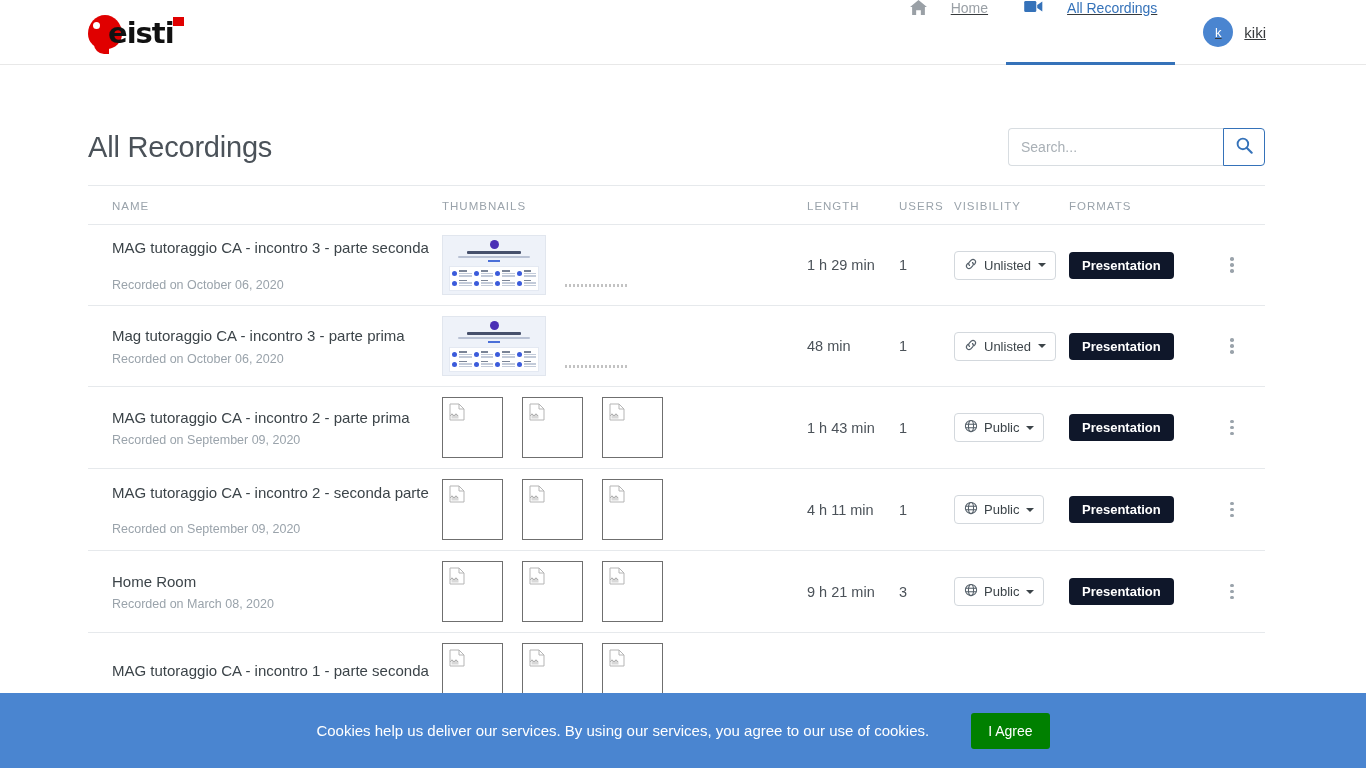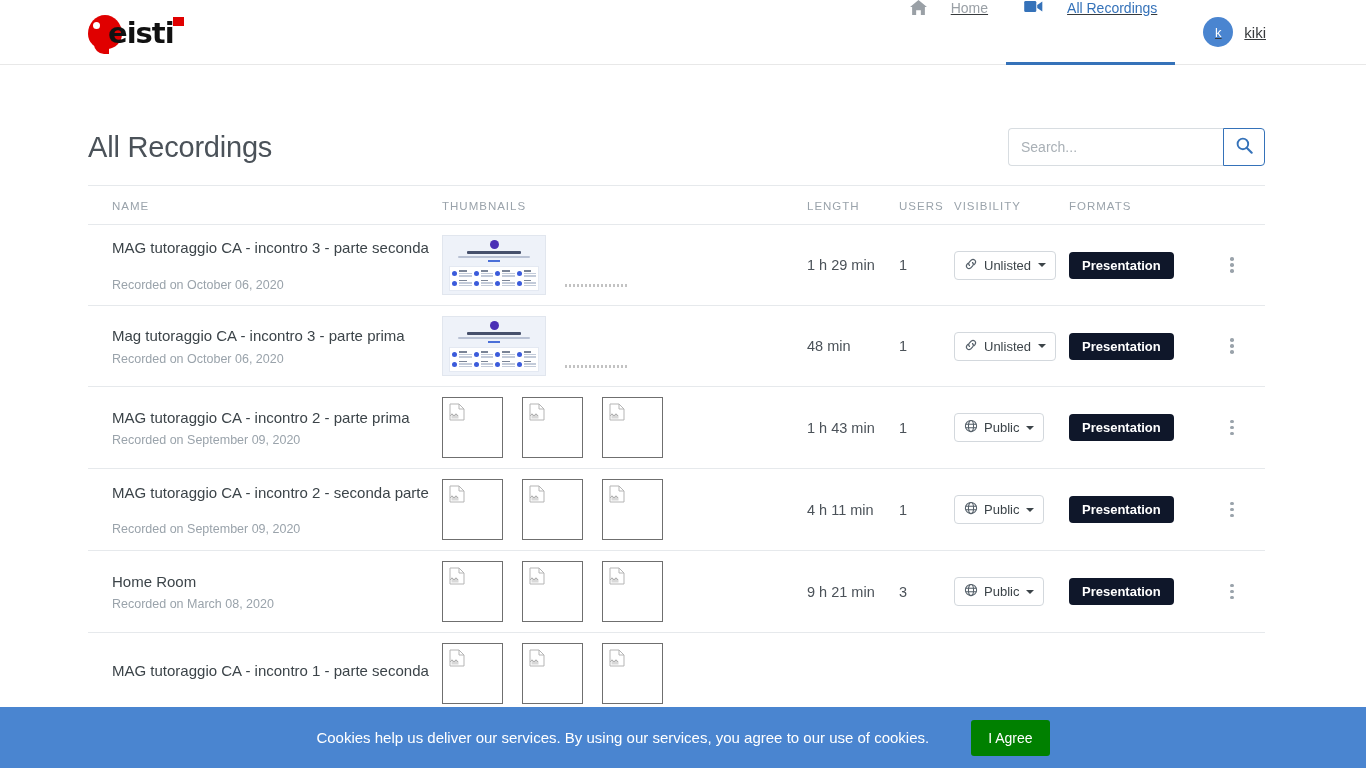--- a/index.html
+++ b/index.html
@@ -253,21 +253,21 @@
     gap: 2.5px; cursor: pointer;
   }
   .kebab span {
     width: 3.5px; height: 3.5px; border-radius: 50%;
     background: #9aa3ab;
   }
 
   
   .cookie-bar {
     position: fixed; left: 0; right: 0; bottom: 0;
-    height: 61px;
+    height: 75px;
     background: #4a85d0;
     display: flex; align-items: center; justify-content: center;
     gap: 42px;
     z-index: 50;
   }
   .cookie-text { color: #fff; font-size: 15px; }
   .cookie-btn {
     background: #008000; color: #fff;
     border: none; border-radius: 3px;
     height: 36px; padding: 0 17px;

